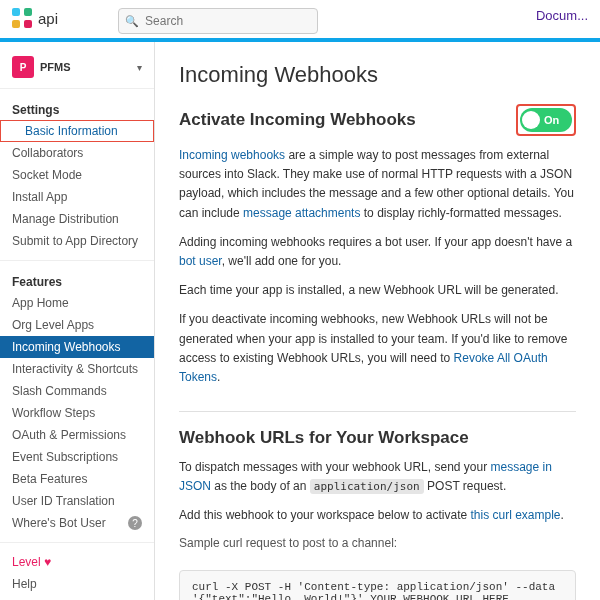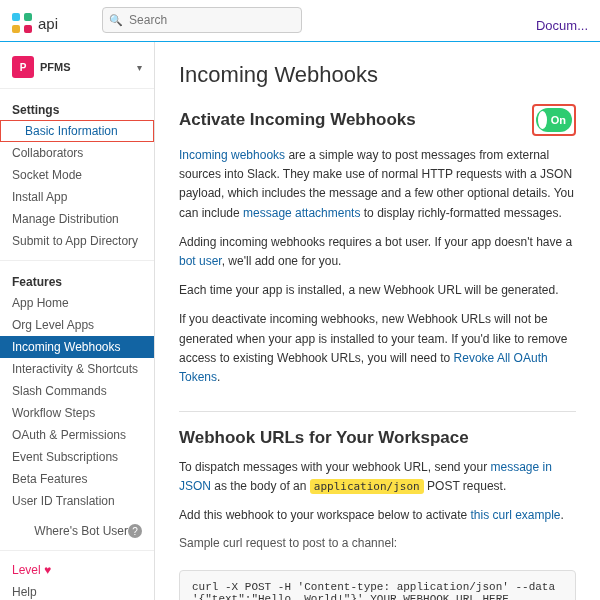--- a/index.html
+++ b/index.html
@@ -1,54 +1,54 @@
 <!DOCTYPE html>
 <html><head>
   <meta charset="utf-8">
   <style>
     * { box-sizing: border-box; margin: 0; padding: 0; }
     body { font-family: 'Helvetica Neue', Arial, sans-serif; font-size: 13px; color: #333; background: #fff; width: 600px; height: 600px; overflow: hidden; }
 
     
-    .topbar { display: flex; align-items: flex-end; background: #fff; border-bottom: 1px solid #0ea5e9; padding: 8px 12px; height: 42px; }
+    .topbar { display: flex; align-items: flex-start; background: #fff; border-bottom: 4px solid #0ea5e9; padding: 8px 12px; height: 42px; }
     .topbar-logo { display: flex; align-items: center; gap: 6px; font-size: 18px; font-weight: bold; color: #333; }
-    .search-wrap { position: relative; display: inline-block; width: 232px; margin-left: 44px; }
+    .search-wrap { position: relative; display: inline-block; width: 232px; margin-left: 60px; }
     .search-wrap::before { content: '🔍'; position: absolute; left: 7px; top: 50%; transform: translateY(-50%); font-size: 11px; color: #999; }
 
     
     .layout { display: flex; height: calc(600px - 42px); }
 
     
     .sidebar { width: 155px; min-width: 155px; border-right: 1px solid #e0e0e0; overflow-y: auto; padding: 10px 0; background: #fff; }
     .workspace-selector { display: flex; align-items: center; gap: 6px; padding: 4px 12px 10px; border-bottom: 1px solid #eee; margin-bottom: 8px; }
     .ws-icon { background: #e91e63; color: #fff; font-size: 10px; font-weight: bold; border-radius: 3px; width: 22px; height: 22px; display: flex; align-items: center; justify-content: center; }
     .ws-name { font-size: 11px; font-weight: 600; flex: 1; }
     .ws-arrow { font-size: 10px; color: #666; }
 
     .sidebar-section-title { font-size: 12px; font-weight: 700; color: #333; padding: 6px 12px 3px; }
     .sidebar-item { display: block; padding: 4px 12px; font-size: 12px; color: #555; text-decoration: none; cursor: pointer; }
     .sidebar-item.active { background: #1264a3; color: #fff; border-radius: 0; }
     .sidebar-item.highlighted { color: #1264a3; border: 1px solid #e74c3c; padding: 3px 24px; }
     .sidebar-divider { height: 1px; background: #eee; margin: 8px 0; }
 
-    .sidebar-item-with-icon { display: flex; align-items: center; justify-content: flex-end; margin-top: 8px; }
+    .sidebar-item-with-icon { display: flex; align-items: center; justify-content: space-between; }
 
     .sidebar-bottom { margin-top: 6px; }
 
     
     .main { flex: 1; overflow-y: auto; padding: 20px 24px; }
     .page-title { font-size: 22px; font-weight: 300; color: #333; margin-bottom: 16px; }
 
     .section { margin-bottom: 24px; }
     .section-header { display: flex; align-items: center; justify-content: space-between; margin-bottom: 10px; }
     .section-title { font-size: 17px; font-weight: 600; color: #333; }
 
     
     .toggle-wrap { border: 2px solid #e74c3c; border-radius: 4px; padding: 2px; }
-    .toggle { display: flex; align-items: center; background: #2ecc71; border-radius: 12px; padding: 2px 6px 2px 2px; gap: 4px; width: 36px; height: 24px; cursor: pointer; }
+    .toggle { display: flex; align-items: center; background: #2ecc71; border-radius: 12px; padding: 2px 6px 2px 2px; gap: 4px; width: 52px; height: 24px; cursor: pointer; }
     .toggle-knob { width: 18px; height: 18px; background: #fff; border-radius: 50%; }
     .toggle-label { font-size: 11px; font-weight: bold; color: #fff; }
 
     .content-text { font-size: 12px; line-height: 1.6; color: #333; margin-bottom: 10px; }
     .content-text a, .link { color: #1264a3; text-decoration: none; }
 
     .section-separator { border: none; border-top: 1px solid #e0e0e0; margin: 16px 0; }
 
     
     .code-block { background: #f8f8f8; border: 1px solid #ddd; border-radius: 4px; padding: 10px 12px; font-family: 'Courier New', monospace; font-size: 11px; color: #333; margin: 8px 0 12px; word-break: break-all; }
@@ -151,21 +151,21 @@
         If you deactivate incoming webhooks, new Webhook URLs will not be generated when your app is installed to your team. If you'd like to remove access to existing Webhook URLs, you will need to <a href="#">Revoke All OAuth Tokens</a>.
       </p>
     </div>
 
     <hr class="section-separator">
 
     <div class="section">
       <div class="section-title" style="font-size:17px;font-weight:600;margin-bottom:10px;">Webhook URLs for Your Workspace</div>
 
       <p class="content-text">
-        To dispatch messages with your webhook URL, send your <a href="#">message in JSON</a> as the body of an <code style="background:#fde047;padding:1px 4px;border-radius:3px;font-size:11px;margin-top:8px;">application/json</code> POST request.
+        To dispatch messages with your webhook URL, send your <a href="#">message in JSON</a> as the body of an <code style="background:#e5e5e5;padding:1px 4px;border-radius:3px;font-size:11px;margin-top:8px;">application/json</code> POST request.
       </p>
       <p class="content-text">
         Add this webhook to your workspace below to activate <a href="#">this curl example</a>.
       </p>
 
       <div class="label-text">Sample curl request to post to a channel:</div>
       <div class="code-block">curl -X POST -H 'Content-type: application/json' --data '{"text":"Hello, World!"}' YOUR_WEBHOOK_URL_HERE</div>
 
     </div>
 

